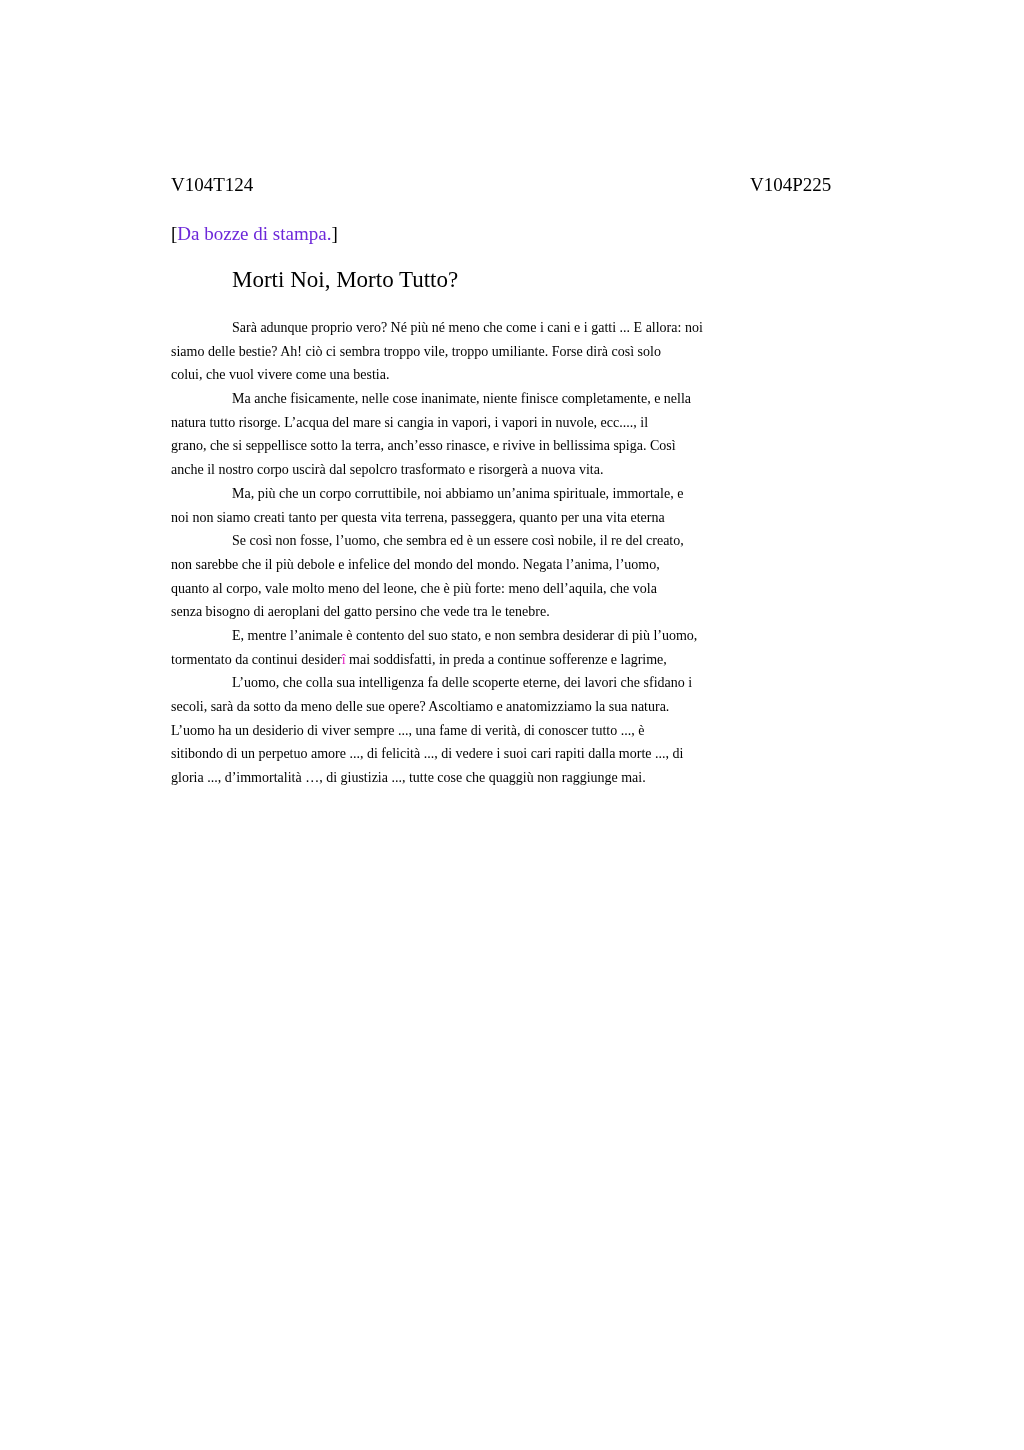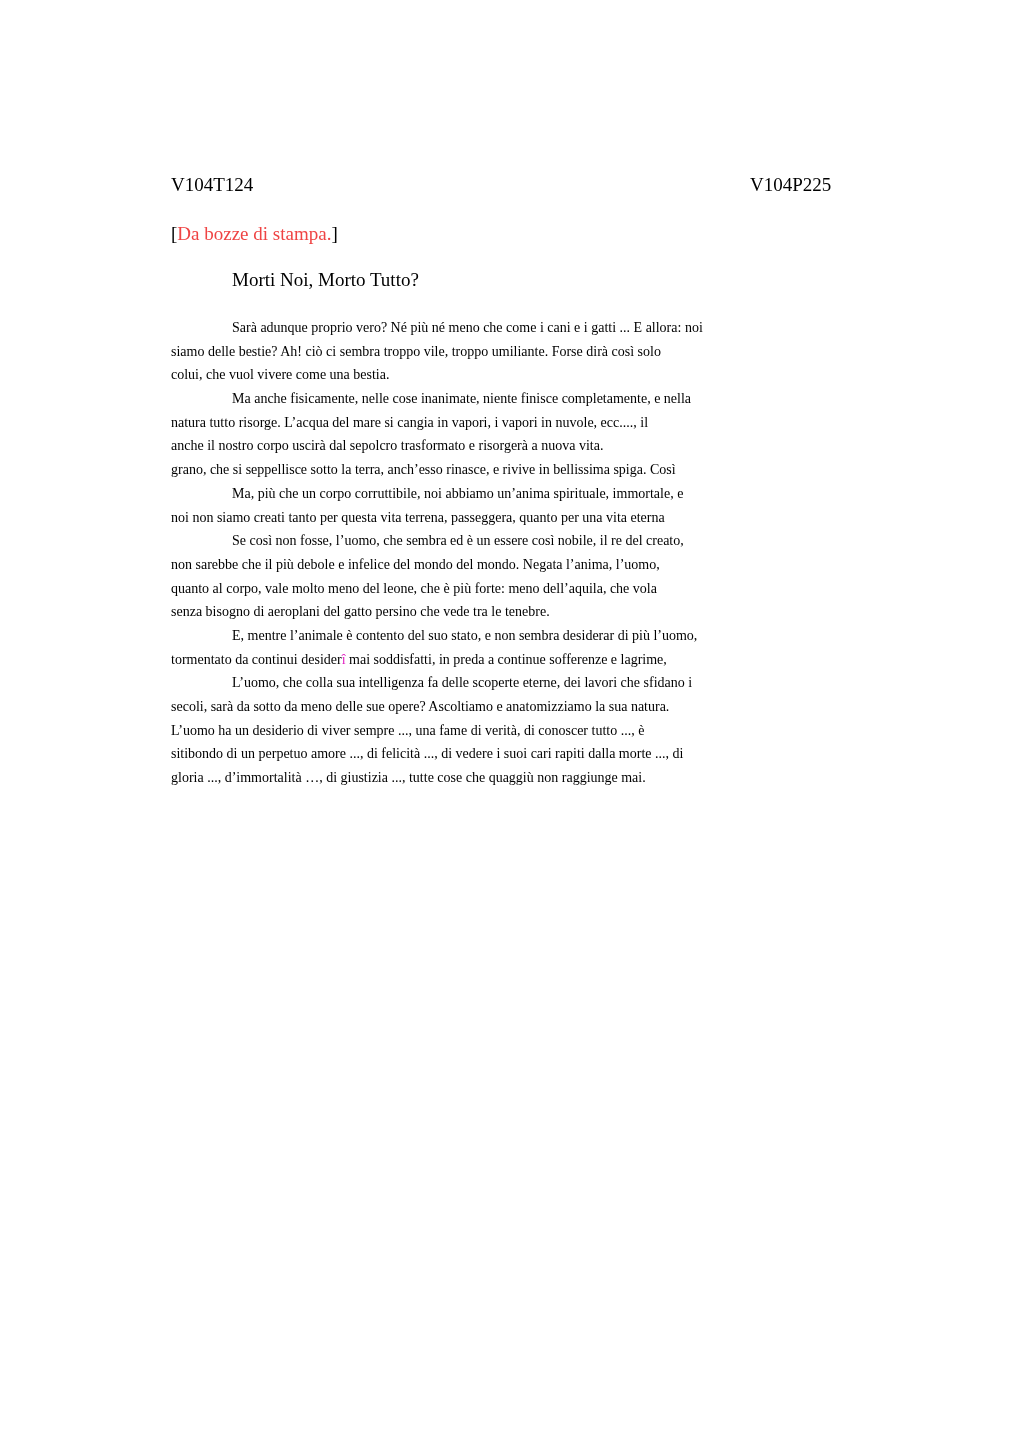--- a/index.html
+++ b/index.html
@@ -4,49 +4,49 @@
 <style>
   html, body { margin: 0; padding: 0; background: #ffffff; }
   body { width: 1024px; height: 1450px; position: relative; overflow: hidden;
          font-family: "Liberation Serif", "DejaVu Serif", serif; color: #000; }
   .page { position: absolute; left: 0; top: 16px; width: 1024px; height: 1212px; margin-top: 11px; }
   .hdr { position: absolute; top: 146px; font-size: 19px; line-height: 24px; white-space: nowrap; }
   .hdr-left { left: 171px; }
   .hdr-right { left: 750px; }
   .src { position: absolute; left: 171px; top: 195px; font-size: 19px; line-height: 24px; white-space: nowrap; }
   .src .blue { color: #1a1adb; }
-  .title { position: absolute; left: 232px; top: 241px; font-size: 19px; line-height: 24px; white-space: nowrap; }
+  .title { position: absolute; left: 232px; top: 241px; font-size: 23px; line-height: 24px; white-space: nowrap; }
   .body { position: absolute; left: 171px; top: 289px; width: 770px; font-size: 14px; line-height: 23.7px; }
   .ln { display: block; white-space: nowrap; height: 23.7px; }
   .ln.ind { padding-left: 61px; }
   .mag { color: #e020c0; }
 </style>
 </head>
 <body>
 
 <div class="page">
   <div class="hdr hdr-left">V104T124</div>
   <div class="hdr hdr-right">V104P225</div>
 
   <div class="src">
-    <span>[</span><span class="blue" style="color: #ef4444;">Da bozze di stampa.</span><span>]</span>
+    <span>[</span><span class="blue" style="color: #6d28d9;">Da bozze di stampa.</span><span>]</span>
   </div>
 
   <div class="title">Morti Noi, Morto Tutto?</div>
 
   <div class="body">
 
     <span class="ln ind">Sarà adunque proprio vero? Né più né meno che come i cani e i gatti ... E allora: noi</span>
     <span class="ln">siamo delle bestie? Ah! ciò ci sembra troppo vile, troppo umiliante. Forse dirà così solo</span>
     <span class="ln">colui, che vuol vivere come una bestia.</span>
 
     <span class="ln ind">Ma anche fisicamente, nelle cose inanimate, niente finisce completamente, e nella</span>
     <span class="ln">natura tutto risorge. L’acqua del mare si cangia in vapori, i vapori in nuvole, ecc...., il</span>
+    <span class="ln">grano, che si seppellisce sotto la terra, anch’esso rinasce, e rivive in bellissima spiga. Così</span>
     <span class="ln">anche il nostro corpo uscirà dal sepolcro trasformato e risorgerà a nuova vita.</span>
-    <span class="ln">grano, che si seppellisce sotto la terra, anch’esso rinasce, e rivive in bellissima spiga. Così</span>
 
     <span class="ln ind">Ma, più che un corpo corruttibile, noi abbiamo un’anima spirituale, immortale, e</span>
     <span class="ln">noi non siamo creati tanto per questa vita terrena, passeggera, quanto per una vita eterna</span>
 
     <span class="ln ind">Se così non fosse, l’uomo, che sembra ed è un essere così nobile, il re del creato,</span>
     <span class="ln">non sarebbe che il più debole e infelice del mondo del mondo. Negata l’anima, l’uomo,</span>
     <span class="ln">quanto al corpo, vale molto meno del leone, che è più forte: meno dell’aquila, che vola</span>
     <span class="ln">senza bisogno di aeroplani del gatto persino che vede tra le tenebre.</span>
 
     <span class="ln ind">E, mentre l’animale è contento del suo stato, e non sembra desiderar di più l’uomo,</span>

